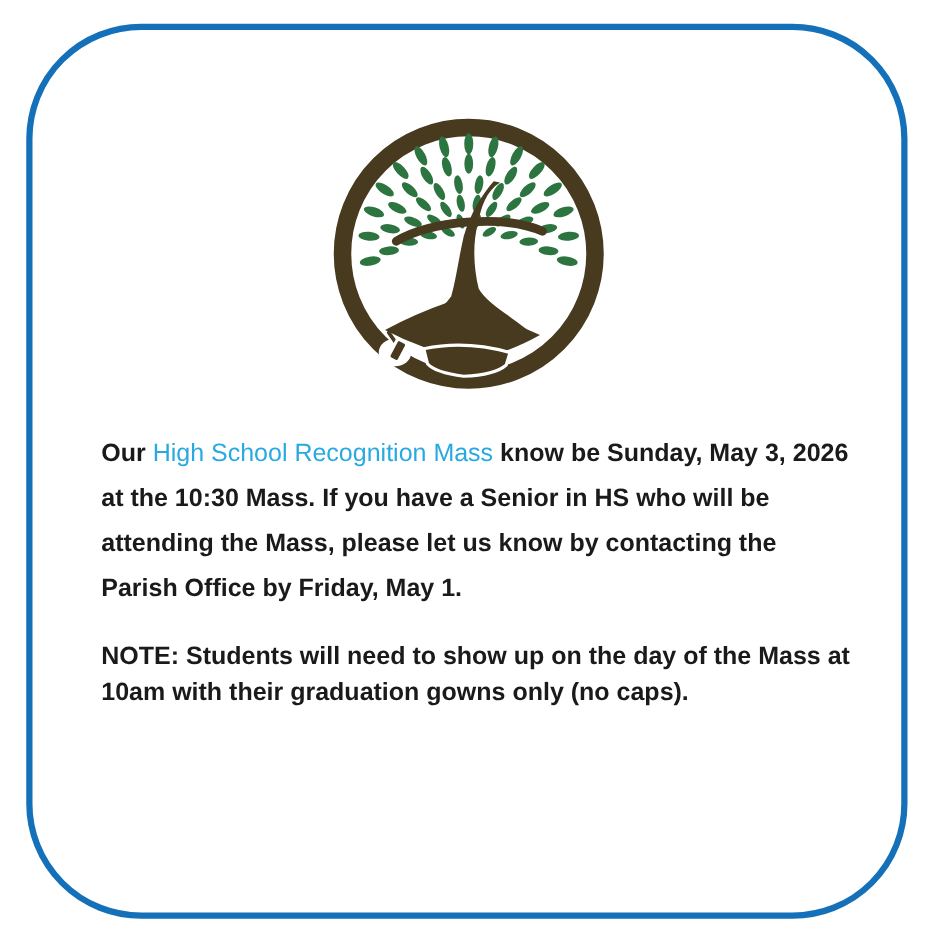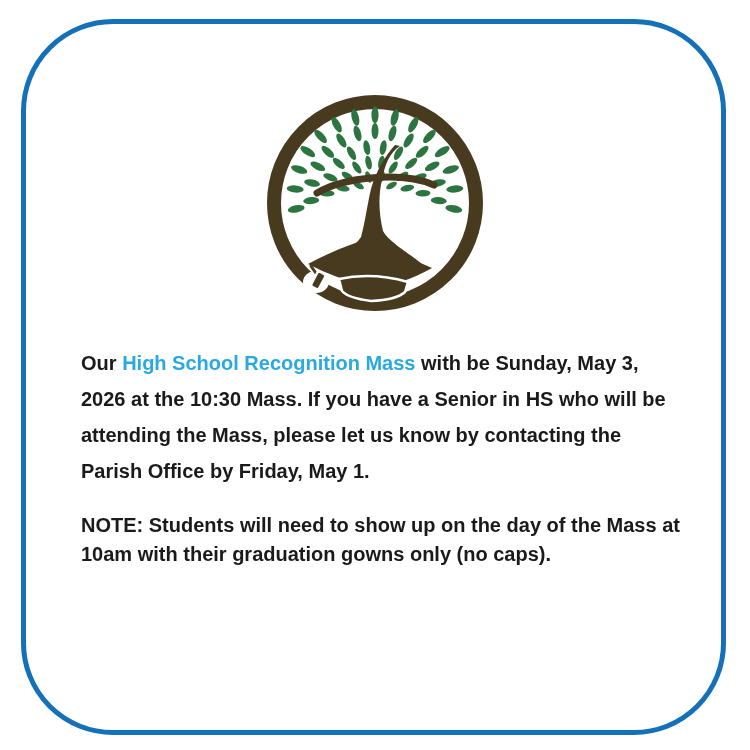--- a/index.html
+++ b/index.html
@@ -28,21 +28,21 @@
   .textblock {
     position: absolute;
     left: 81px; top: 345px;
     width: 602px;
     color: var(--text, #1a1a1a);
   }
   .para1 { font-size: 20px; line-height: 36px; margin-bottom: 22px; }
   .para2 { font-size: 20px; line-height: 29px; margin-top: 19px; }
   .seg-normal { font-weight: 700; }
   .seg-bold { font-weight: 700; }
-  .seg-highlight-bold { font-weight: 700; color: var(--highlight, #29a9e1); }
+  .seg-highlight-bold { font-weight: 400; color: var(--highlight, #29a9e1); }
 </style>
 </head>
 <body>
 
 <div class="frame"></div>
 
 <div class="logo">
   <svg viewBox="0 0 228 228">
 
     <circle cx="113" cy="111" r="101" fill="none" class="brown-stroke" stroke-width="14"></circle>
@@ -114,15 +114,15 @@
     <path d="M77,187 Q110,180 146,190 L143,200 Q134,208 109,209 Q86,206 80,199 Z" class="brown-fill" stroke="#ffffff" stroke-width="2.5"></path>
 
     <g>
       <path d="M49,174 Q53,180 56,184" fill="none" class="brown-stroke" stroke-width="3" stroke-linecap="round"></path>
       <rect x="52" y="180" width="9" height="17" rx="2.5" class="brown-fill" stroke="#ffffff" stroke-width="2.5" transform="rotate(28 56.5 188)"></rect>
     </g>
   </svg>
 </div>
 
 <div class="textblock">
-  <p class="para1"><span class="seg-normal">Our </span><span class="seg-highlight-bold">High School Recognition Mass</span><span class="seg-normal"> with be </span><span class="seg-bold">Sunday, May 3, 2026 at the 10:30 Mass.</span><span class="seg-normal"> If you have a Senior in HS who will be attending the Mass, please let us know by contacting the Parish Office by Friday, May 1.</span></p>
+  <p class="para1"><span class="seg-normal">Our </span><span class="seg-highlight-bold">High School Recognition Mass</span><span class="seg-normal"> know be </span><span class="seg-bold">Sunday, May 3, 2026 at the 10:30 Mass.</span><span class="seg-normal"> If you have a Senior in HS who will be attending the Mass, please let us know by contacting the Parish Office by Friday, May 1.</span></p>
   <p class="para2"><span class="seg-normal">NOTE: Students will need to show up on the day of the Mass at 10am with their graduation gowns only (no caps).</span></p>
 </div>
 
 </body></html>

